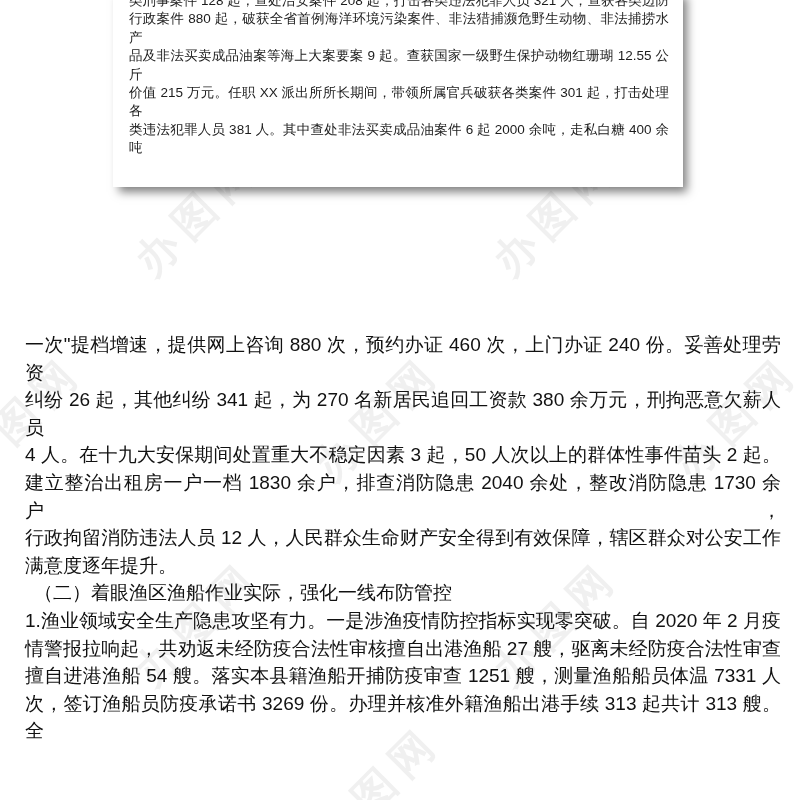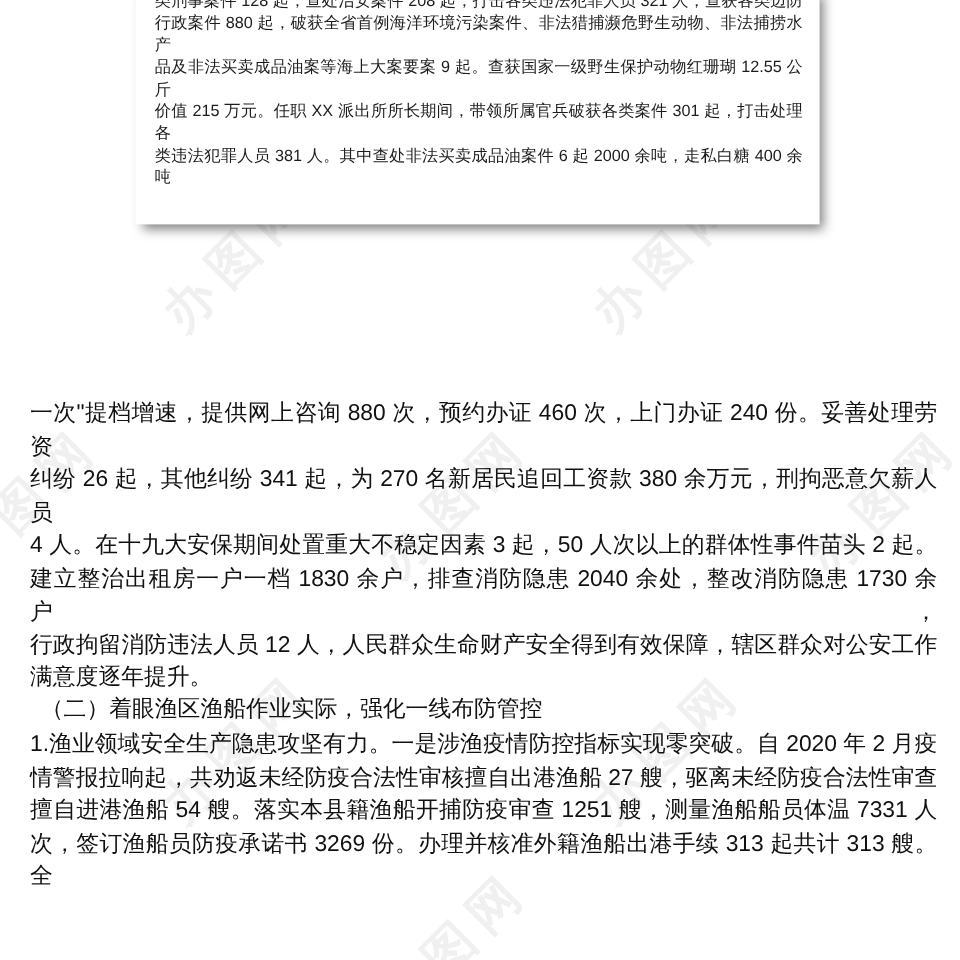--- a/index.html
+++ b/index.html
@@ -34,21 +34,20 @@
     user-select: none;
   }
   
   .line {
     text-align: justify;
     text-align-last: justify;
   }
   .line.short,
   .line.heading {
     text-align-last: left;
-    font-family: Liberation Mono, monospace;
   }
   .bold { font-weight: normal; margin-top: 26px; }
   
   .page1 {
     position: absolute;
     left: 113px;
     top: -10px;
     width: 570px;
     height: 197px;
     box-sizing: border-box;

